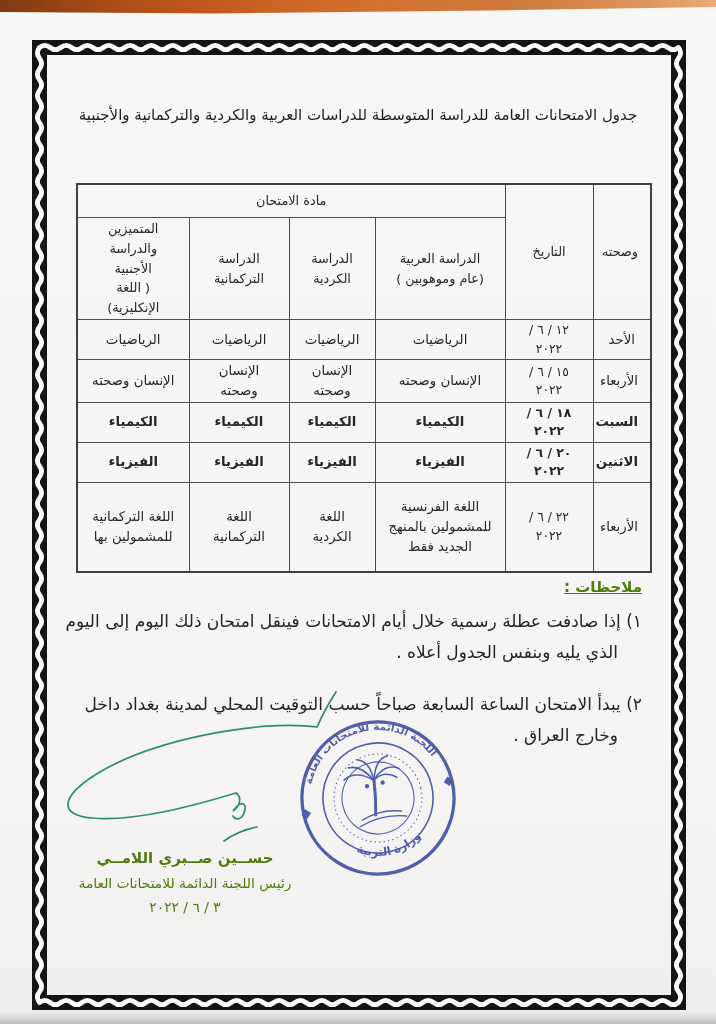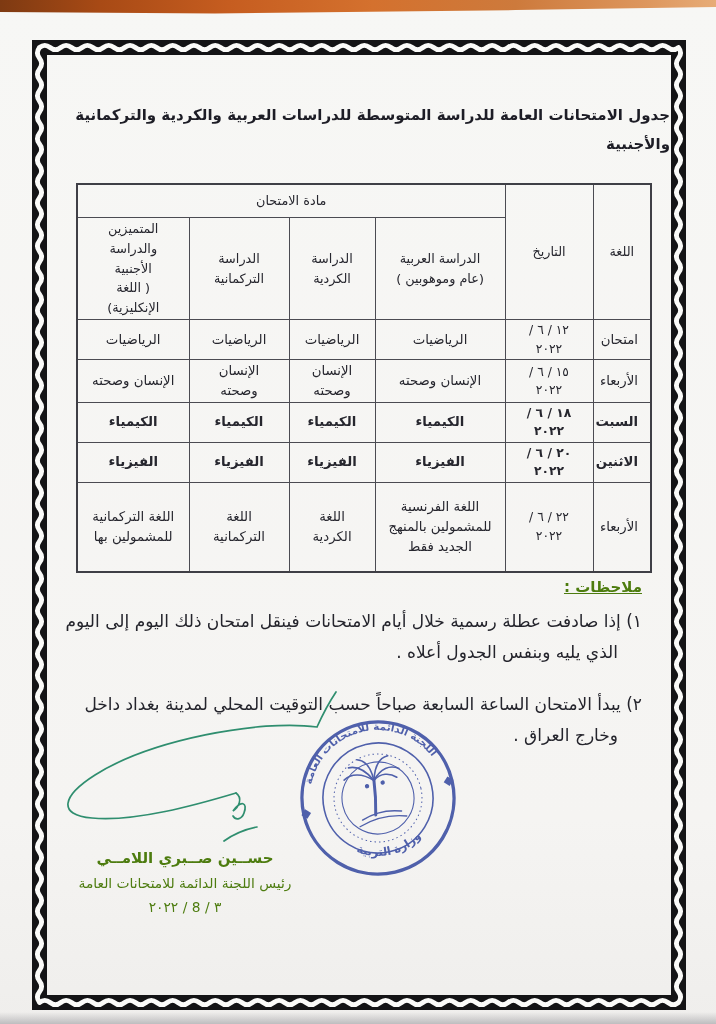--- a/index.html
+++ b/index.html
@@ -15,21 +15,21 @@
     background:linear-gradient(90deg,#7e3a12 0%,#a84a15 14%,#c65d20 32%,#d4712e 52%,#cd7a3c 72%,#dd965d 90%,#e7ac77 100%);
     clip-path:polygon(0 0,100% 0,100% 50%,72% 72%,30% 96%,0 86%);
   }
   .photo-bottom-shadow{
     position:absolute;bottom:0;left:0;width:716px;height:12px;z-index:3;
     background:linear-gradient(180deg,rgba(0,0,0,0) 0%,rgba(110,110,118,.38) 100%);
   }
   .frame-svg{position:absolute;inset:0;z-index:1;}
   .title{
     position:absolute;top:101px;right:46px;left:46px;z-index:2;
-    text-align:right;font-weight:bold;font-size:15px;line-height:1.95;color:#1d1d26;
+    text-align:center;font-weight:normal;font-size:15px;line-height:1.95;color:#1d1d26;
   }
   .table-wrap{position:absolute;top:183px;right:64px;z-index:2;}
   table{border-collapse:collapse;table-layout:fixed;width:574px;background:transparent;}
   th,td{
     border:1px solid #4b4b52;text-align:center;vertical-align:middle;
     font-weight:normal;padding:1px 12px;white-space:pre-line;color:#26262e;
   }
   table{border:2px solid #3f3f46;}
   th{font-size:12.8px;line-height:1.55;}
   td{font-size:13.3px;line-height:1.5;}
@@ -83,35 +83,35 @@
       <colgroup>
         <col style="width:58px">
           <col style="width:88px">
           <col style="width:130px">
         <col style="width:86px">
           <col style="width:100px">
           <col style="width:112px">
       </colgroup>
       <tbody>
         <tr class="h1">
-          <th rowspan="2">اللغة</th>
+          <th rowspan="2">وصحته</th>
           <th rowspan="2">التاريخ</th>
           <th colspan="4">مادة الامتحان</th>
         </tr>
         <tr class="h2">
           <th>الدراسة العربية
 (عام وموهوبين )</th>
           <th>الدراسة الكردية</th>
           <th>الدراسة التركمانية</th>
           <th>المتميزين
 والدراسة الأجنبية
 ( اللغة الإنكليزية)</th>
         </tr>
         <tr class="r-a">
-          <td>امتحان</td>
+          <td>الأحد</td>
           <td class="date-cell">١٢ / ٦ / ٢٠٢٢</td>
           <td>الرياضيات</td>
           <td>الرياضيات</td>
           <td>الرياضيات</td>
           <td>الرياضيات</td>
         </tr>
         <tr class="r-a">
           <td>الأربعاء</td>
           <td class="date-cell">١٥ / ٦ / ٢٠٢٢</td>
           <td>الإنسان وصحته</td>
@@ -152,21 +152,21 @@
 
   <div class="notes">
     <p class="notes-heading">ملاحظات :</p>
     <p class="note">١) إذا صادفت عطلة رسمية خلال أيام الامتحانات فينقل امتحان ذلك اليوم إلى اليوم الذي يليه وبنفس الجدول أعلاه .</p>
     <p class="note second">٢) يبدأ الامتحان الساعة السابعة صباحاً حسب التوقيت المحلي لمدينة بغداد داخل وخارج العراق .</p>
   </div>
 
   <div class="sig-text">
     <div class="sig-name">حســين صــبري اللامــي</div>
     <div class="sig-title">رئيس اللجنة الدائمة للامتحانات العامة</div>
-    <div class="sig-date">٣ / 8 / ٢٠٢٢</div>
+    <div class="sig-date">٣ / ٦ / ٢٠٢٢</div>
   </div>
 
   <svg class="signature-svg" width="716" height="1024" viewBox="0 0 716 1024">
     <g fill="none" stroke="#2f8e6f" stroke-width="1.7" stroke-linecap="round">
       <path d="M336 692 C 328 704 322 716 317 727 C 260 719 150 740 95 775 C 62 796 57 815 92 818 C 135 822 196 805 236 793"></path>
       <path d="M236 793 C 243 798 239 807 233 811 C 241 800 248 802 244 813 C 242 819 236 821 233 816"></path>
       <path d="M224 841 C 234 834 247 829 257 827"></path>
     </g>
   </svg>
 

